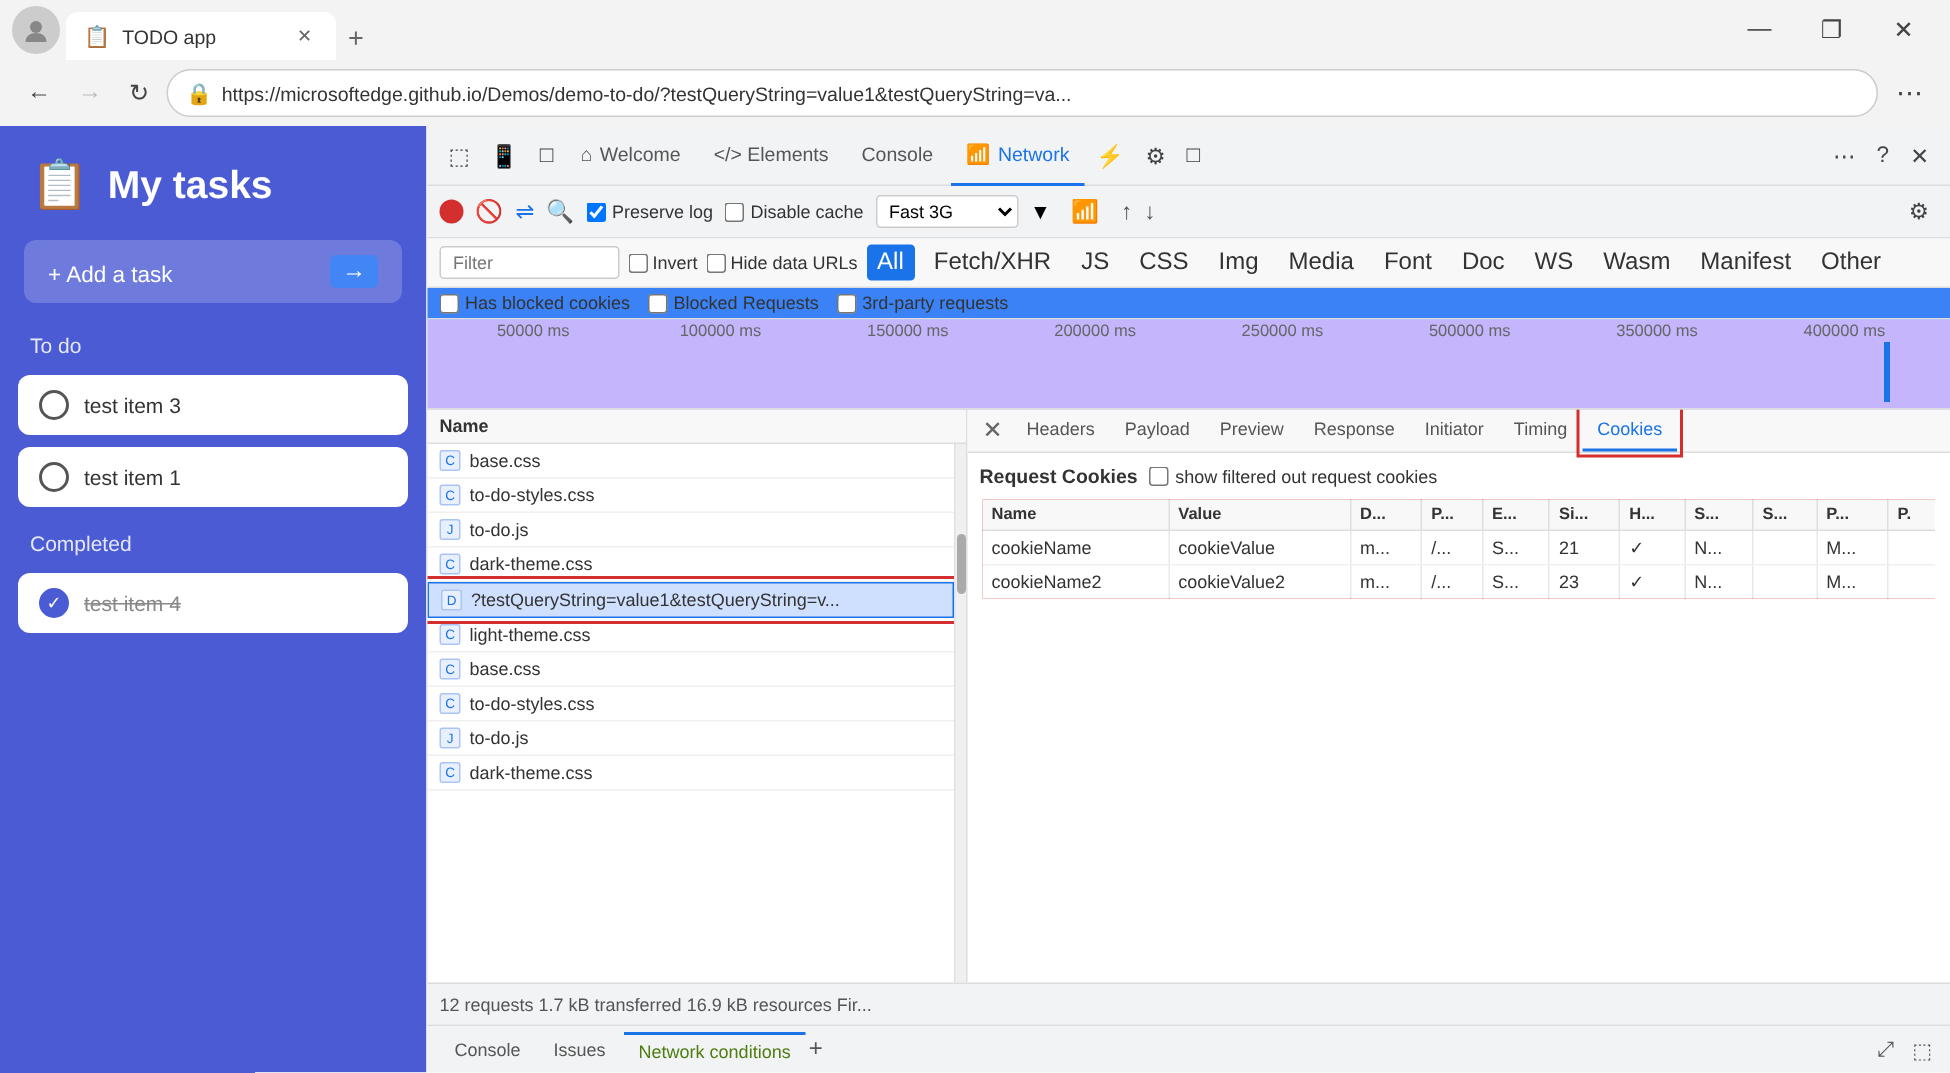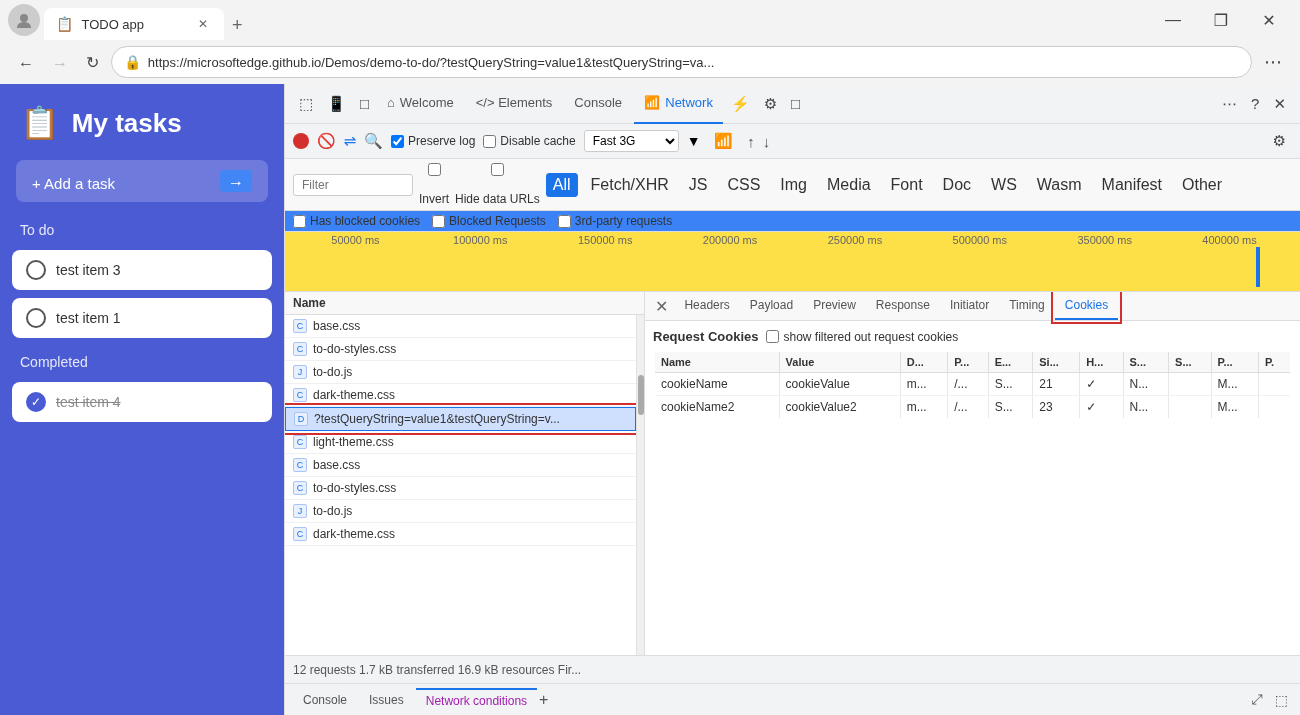--- a/index.html
+++ b/index.html
@@ -60,32 +60,32 @@
     .search-btn { background: none; border: none; cursor: pointer; font-size: 15px; color: #555; }
     .checkbox-label { display: flex; align-items: center; gap: 4px; font-size: 12px; color: #333; cursor: pointer; white-space: nowrap; }
     .checkbox-label input { margin: 0; }
     .throttle-select { font-size: 12px; background: white; border: 1px solid #ccc; padding: 2px 4px; border-radius: 3px; cursor: pointer; }
     .throttle-dropdown { background: none; border: none; font-size: 14px; cursor: pointer; }
     .upload-btn, .download-btn { background: none; border: none; font-size: 15px; color: #555; cursor: pointer; }
 
     
     .filter-bar { display: flex; align-items: center; background: #f8f8f8; border-bottom: 1px solid #ddd; padding: 4px 8px; gap: 6px; flex-wrap: wrap; }
     .filter-input { border: 1px solid #ccc; border-radius: 3px; padding: 3px 8px; font-size: 12px; width: 120px; }
-    .filter-checkbox { display: flex; align-items: center; gap: 16px; font-size: 12px; color: #333; flex-direction: column; }
+    .filter-checkbox { display: flex; align-items: center; gap: 3px; font-size: 12px; color: #333; }
     .filter-checkbox input { margin: 0; }
     .type-btn { background: none; border: 1px solid transparent; padding: 2px 6px; font-size: 16px; cursor: pointer; border-radius: 3px; color: #333; }
     .type-btn.active { background: #1a73e8; color: white; border-color: #1a73e8; }
 
     
     .filter-row2 { display: flex; align-items: center; background: #3b82f6; border-bottom: 1px solid #ddd; padding: 3px 8px; gap: 12px; }
     .filter-row2 label { display: flex; align-items: center; gap: 4px; font-size: 12px; color: #333; cursor: pointer; }
     .filter-row2 input { margin: 0; }
 
     
-    .timeline-area { height: 60px; background: #fde047; border-bottom: 1px solid #ddd; position: relative; overflow: hidden; }
+    .timeline-area { height: 60px; background: #c4b5fd; border-bottom: 1px solid #ddd; position: relative; overflow: hidden; }
     .timeline-labels { display: flex; padding: 2px 8px; font-size: 11px; color: #666; }
     .timeline-label { flex: 1; text-align: center; }
     .timeline-bar { position: absolute; bottom: 4px; right: 40px; width: 4px; height: 40px; background: #1a73e8; }
 
     
     .network-body { display: flex; flex: 1; min-height: 0; }
     .requests-panel { width: 360px; flex-shrink: 0; border-right: 1px solid #ddd; display: flex; flex-direction: column; }
     .requests-header { display: flex; align-items: center; padding: 4px 8px; background: #f8f8f8; border-bottom: 1px solid #ddd; font-size: 12px; font-weight: 600; color: #333; }
     .requests-header .col-name { flex: 1; }
     .scroll-track { width: 8px; background: #f0f0f0; border-left: 1px solid #e0e0e0; }
@@ -113,21 +113,21 @@
     .cookies-table th { background: #f8f8f8; text-align: left; padding: 4px 6px; font-size: 11px; color: #333; border-bottom: 1px solid #ddd; font-weight: 600; border-right: 1px solid #ddd; }
     .cookies-table td { padding: 4px 6px; font-size: 12px; color: #333; border-bottom: 1px solid #f0f0f0; border-right: 1px solid #e8e8e8; }
 
     
     .status-bar { display: flex; align-items: center; background: #f1f3f4; border-top: 1px solid #ddd; height: 28px; padding: 0 8px; font-size: 12px; color: #333; }
     .status-text { color: #555; }
 
     
     .bottom-tabs { display: flex; align-items: center; background: #f1f3f4; border-top: 1px solid #ddd; height: 32px; padding: 0 8px; gap: 2px; }
     .bottom-tab { background: none; border: none; cursor: pointer; padding: 4px 10px; font-size: 12px; color: #555; }
-    .bottom-tab.active { border-top: 2px solid #1a73e8; color: #a21caf; font-weight: 500; }
+    .bottom-tab.active { border-top: 2px solid #1a73e8; color: #4d7c0f; font-weight: 500; }
     .plus-btn { background: none; border: none; cursor: pointer; font-size: 16px; color: #555; }
     .bottom-right-btns { margin-left: auto; display: flex; gap: 4px; }
     .bottom-icon-btn { background: none; border: none; cursor: pointer; font-size: 14px; color: #555; padding: 2px 4px; }
 
     
     .red-outline { outline: 2px solid #d32f2f; outline-offset: 2px; }
 
     
     ::-webkit-scrollbar { width: 8px; }
     ::-webkit-scrollbar-track { background: #f1f1f1; }

